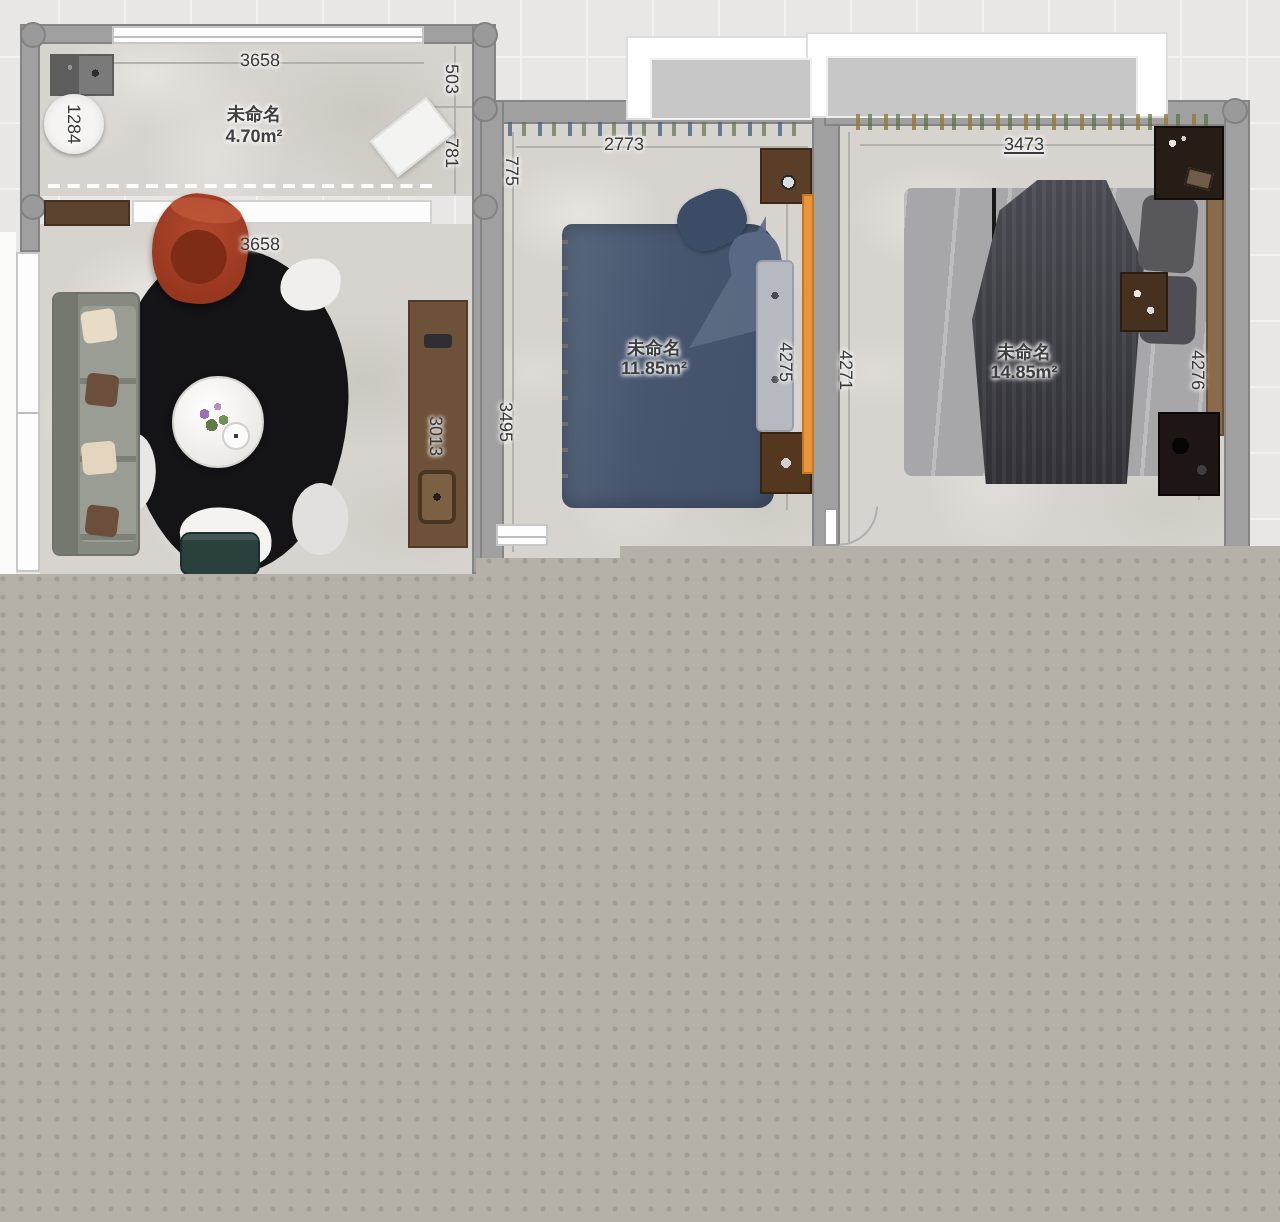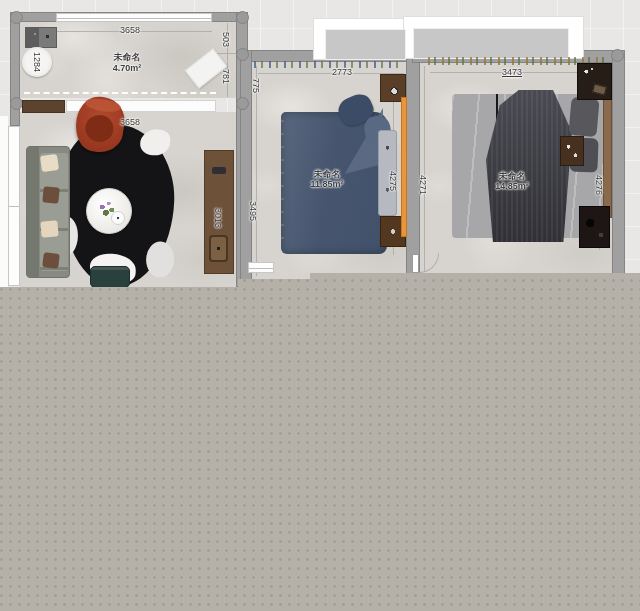--- a/index.html
+++ b/index.html
@@ -146,21 +146,21 @@
   <div class="abs bay-outer" style="left:313px;top:18px;width:93px;height:42px;"></div>
   <div class="abs bay-inner" style="left:325px;top:29px;width:81px;height:31px;"></div>
 
   <div class="abs wall" style="left:240px;top:50px;width:180px;height:12px;z-index:3;"></div>
   <div class="abs wall" style="left:240px;top:50px;width:12px;height:237px;z-index:3;"></div>
   <div class="abs wall" style="left:406px;top:50px;width:14px;height:237px;z-index:3;"></div>
 
   <div class="abs marble" style="left:252px;top:62px;width:154px;height:225px;z-index:2;"></div>
   <div class="abs plants" style="left:254px;top:61px;width:150px;height:7px;"></div>
 
-  <div class="abs dim" style="left:320px;top:66px;width:44px;">2773</div>
+  <div class="abs dim" style="left:290px;top:66px;width:44px;">2773</div>
   <div class="abs dimline" style="left:258px;top:73px;width:146px;height:1px;"></div>
   <div class="abs dimline" style="left:256px;top:66px;width:1px;height:210px;"></div>
   <div class="abs dimline" style="left:393px;top:80px;width:1px;height:175px;"></div>
   <div class="abs dim vdim" style="left:249px;top:72px;height:28px;">775</div>
   <div class="abs dim vdim" style="left:246px;top:190px;height:42px;">3495</div>
   <div class="abs dim vdim" style="left:386px;top:160px;height:42px;">4275</div>
 
   <div class="abs furn" style="left:281px;top:96px;width:116px;height:160px;">
     <div class="abs" style="left:0;top:16px;width:106px;height:142px;border-radius:5px 12px 8px 6px;
                 background:linear-gradient(100deg,#59687f 0%,#47566e 45%,#42516a 100%);

